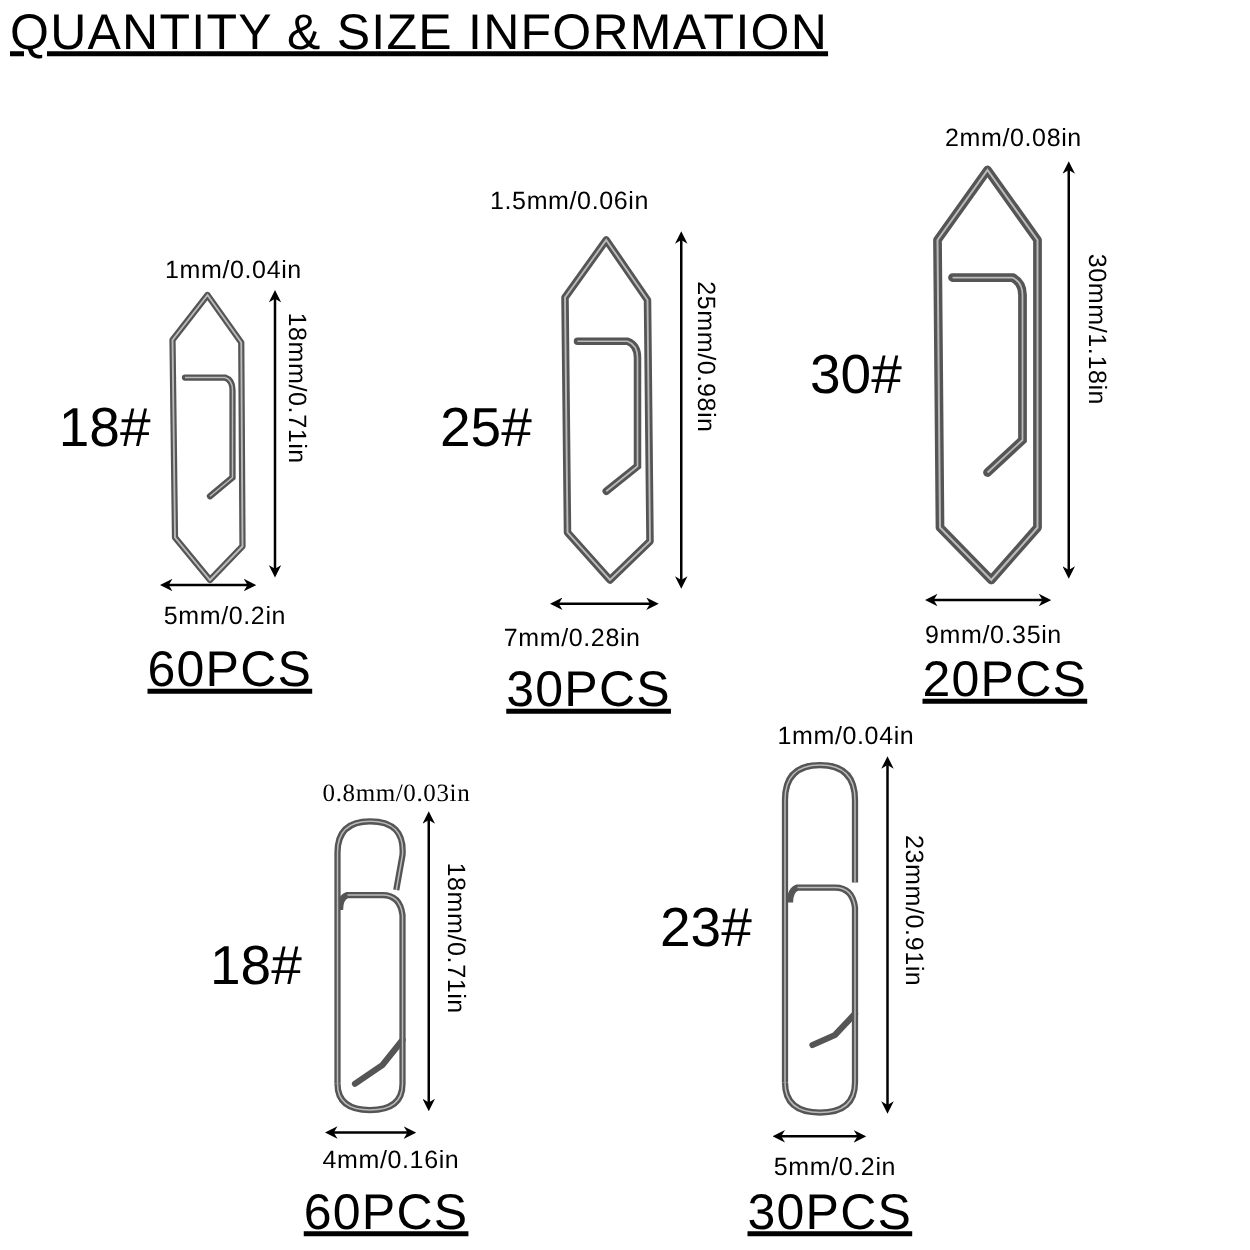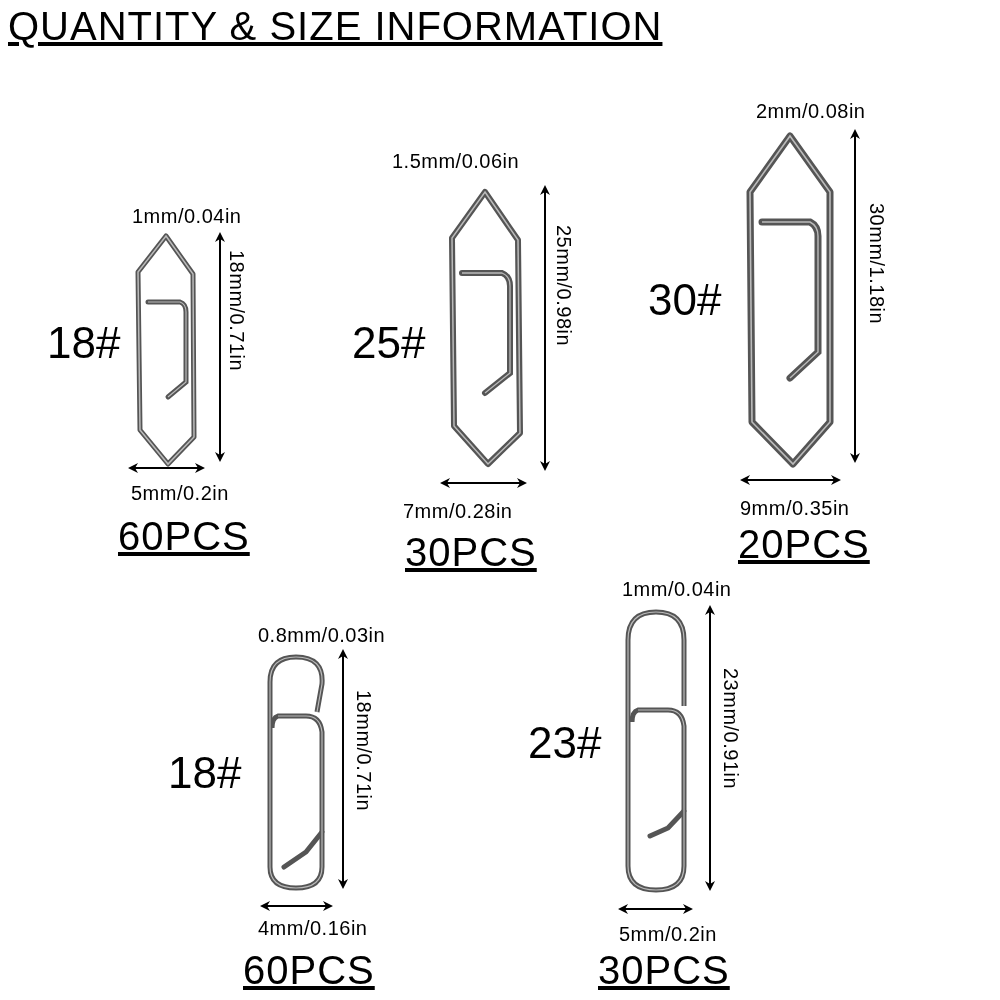--- a/index.html
+++ b/index.html
@@ -81,21 +81,21 @@
   </svg>
   <div class="abs dim vert" style="left:888px;top:203px;">30mm/1.18in</div>
   <svg style="left:742px;top:470px;" width="98" height="20">
     <line x1="3" y1="10" x2="94" y2="10" stroke="#000" stroke-width="2" marker-start="url(#ah)" marker-end="url(#ah)"></line>
   </svg>
   <div class="abs dim" style="left:740px;top:497px;">9mm/0.35in</div>
   <div class="abs qty" style="left:738px;top:522px;">20PCS</div>
 </div>
 
 <div>
-  <div class="abs dim" style="left:258px;top:624px;">0.8mm/0.03in</div>
+  <div class="abs dim" style="left:258px;top:624px;font-family:Liberation Serif, serif;">0.8mm/0.03in</div>
   <svg style="left:262px;top:652px;" width="72" height="240" viewBox="0 0 72 240">
     <path d="M8,215 L8,30 Q8,5 34,5 Q62,5 60,32 L55,60" fill="none" stroke="#555" stroke-width="5"></path>
     <path d="M8,215 Q8,236 34,236 Q60,236 60,215 L60,80 Q58,64 44,64 L16,64 Q10,66 10,76" fill="none" stroke="#555" stroke-width="5"></path>
     <path d="M60,180 L44,200 L22,215" fill="none" stroke="#555" stroke-width="5" stroke-linecap="round"></path>
     <path d="M8,215 L8,30 Q8,5 34,5 Q62,5 60,32 L55,60" fill="none" stroke="#bbb" stroke-width="1.2"></path>
     <path d="M8,215 Q8,236 34,236 Q60,236 60,215 L60,80 Q58,64 44,64 L16,64" fill="none" stroke="#bbb" stroke-width="1.2"></path>
   </svg>
   <div class="abs tag" style="left:168px;top:748px;">18#</div>
   <svg style="left:333px;top:652px;" width="20" height="236">
     <line x1="10" y1="2" x2="10" y2="232" stroke="#000" stroke-width="2" marker-start="url(#ah)" marker-end="url(#ah)"></line>

